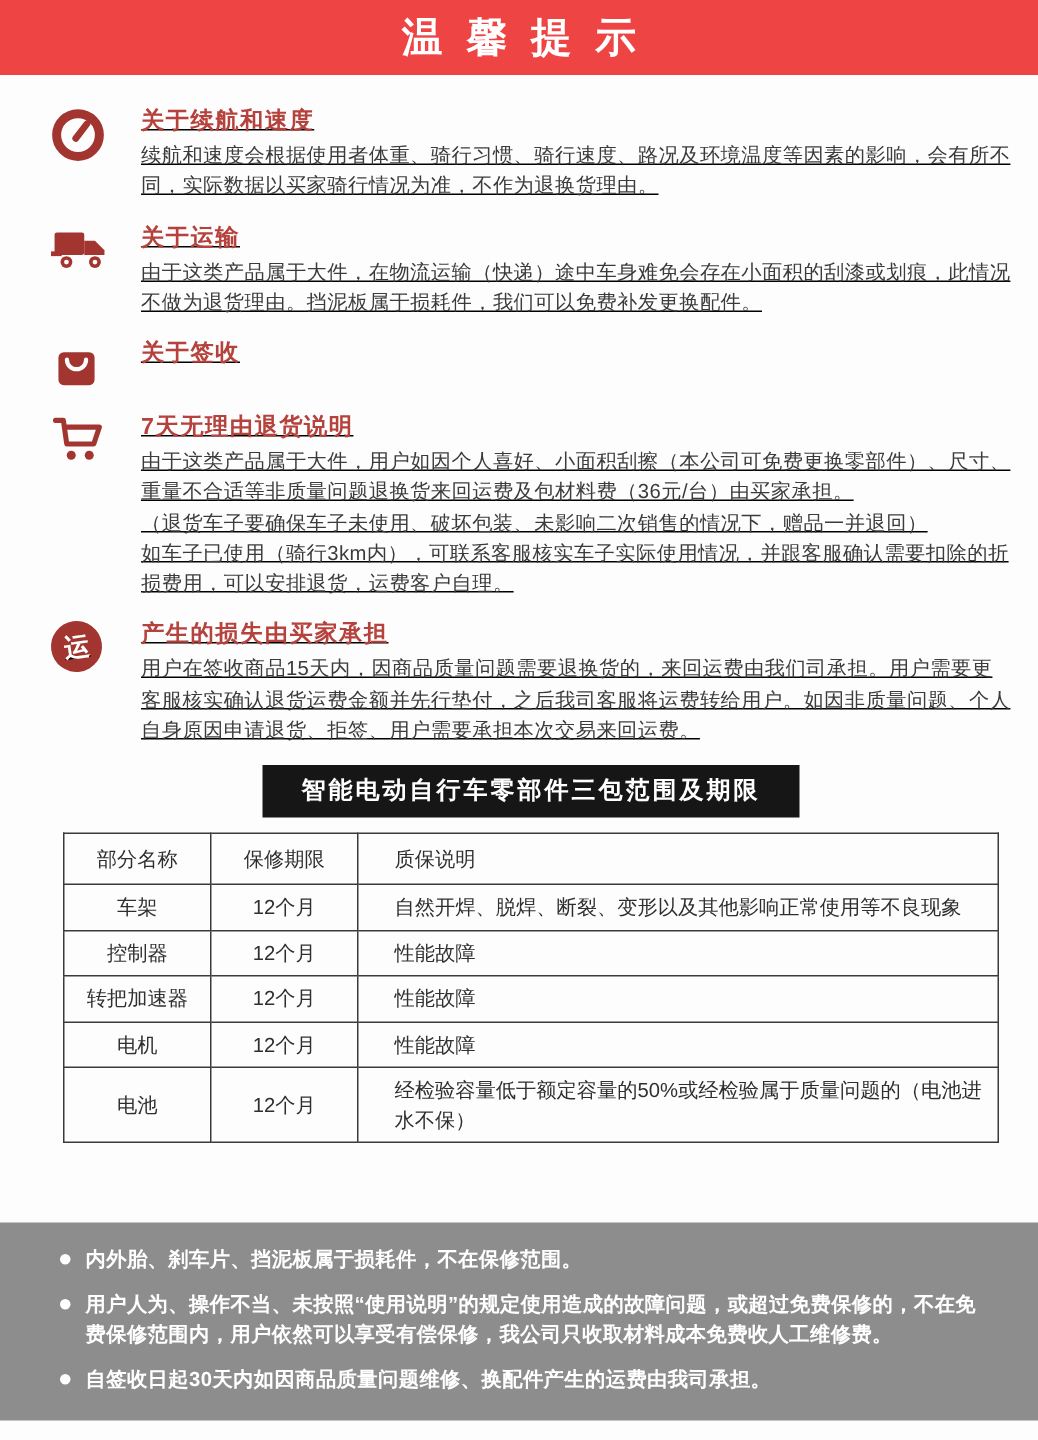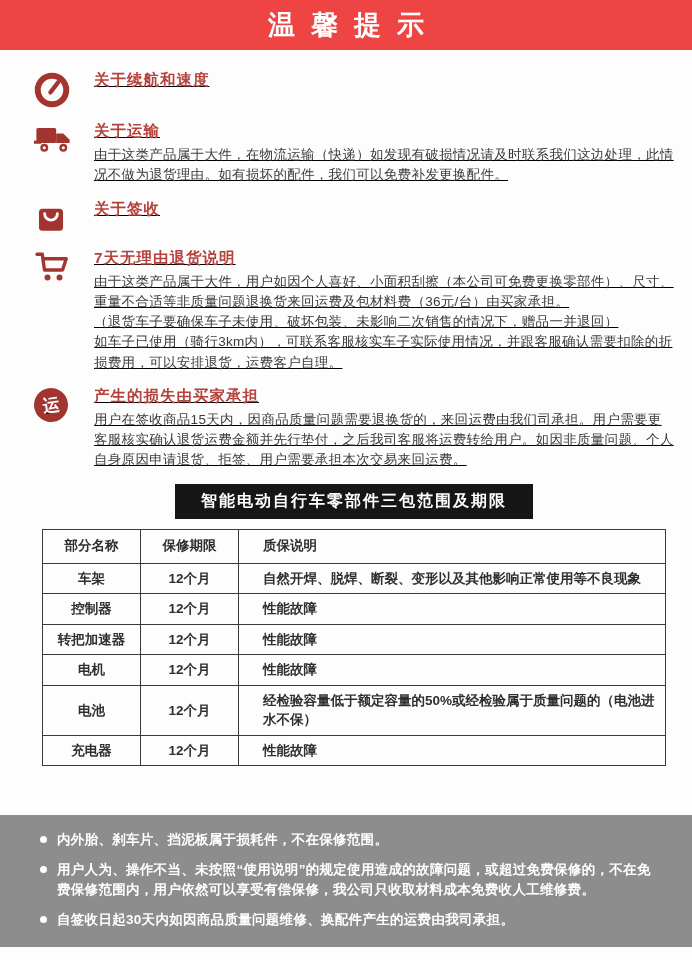--- a/index.html
+++ b/index.html
@@ -61,21 +61,21 @@
 
   
   .warranty-table {
     width: 624px; margin: 0 auto;
     border-collapse: collapse;
     color: #2f2f2f; font-size: 13.5px;
   }
   .warranty-table th, .warranty-table td {
     border: 1px solid #3a3a3a;
     padding: 5px 8px;
-    font-weight: bold;
+    font-weight: normal;
     line-height: 1.45;
     margin-left: 36px;
   }
   .warranty-table th { height: 34px; }
   .col-name  { width: 98px;  text-align: center; }
   .col-term  { width: 98px;  text-align: center; }
   .col-desc  { text-align: left; padding-left: 24px !important; }
   th.col-name, th.col-term { text-align: center; }
   th.col-desc { text-align: left; }
   .warranty-table td { height: 28px; }
@@ -112,38 +112,39 @@
 
     <section class="tip">
       <span class="tip-icon">
         <svg width="36" height="36" viewBox="0 0 48 48">
           <circle cx="24" cy="24" r="19" fill="none" stroke="#a33530" stroke-width="8"></circle>
           <line x1="22" y1="27" x2="32" y2="14" stroke="#a33530" stroke-width="6" stroke-linecap="round"></line>
         </svg>
       </span>
       <div class="tip-text">
         <h2>关于续航和速度</h2>
+        <p>续航和速度会根据使用者体重、骑行习惯、骑行速度、路况及环境温度等因素的影响，会有所不同，实际数据以买家骑行情况为准，不作为退换货理由。</p>
       </div>
     </section>
 
     <section class="tip">
       <span class="tip-icon">
         <svg width="38" height="32" viewBox="0 0 48 40">
           <rect x="3" y="6" width="25" height="19" rx="2" fill="#a33530"></rect>
           <path d="M28 13 h9 l8 8 v4 h-17 z" fill="#a33530"></path>
           <rect x="0" y="22" width="9" height="4" fill="#a33530"></rect>
           <circle cx="13" cy="31" r="5" fill="#a33530"></circle>
             <circle cx="13" cy="31" r="2" fill="#fdfdfd"></circle>
           <circle cx="37" cy="31" r="5" fill="#a33530"></circle>
             <circle cx="37" cy="31" r="2" fill="#fdfdfd"></circle>
         </svg>
       </span>
       <div class="tip-text">
         <h2>关于运输</h2>
-        <p>由于这类产品属于大件，在物流运输（快递）如发现有破损情况请及时联系我们这边处理，此情况不做为退货理由。如有损坏的配件，我们可以免费补发更换配件。</p>
+        <p>由于这类产品属于大件，在物流运输（快递）途中车身难免会存在小面积的刮漆或划痕，此情况不做为退货理由。挡泥板属于损耗件，我们可以免费补发更换配件。</p>
       </div>
     </section>
 
     <section class="tip">
       <span class="tip-icon">
         <svg width="34" height="34" viewBox="0 0 48 48">
           <rect x="7" y="11" width="34" height="31" rx="5" fill="#a33530"></rect>
           <path d="M15 18 a9 9 0 0 0 18 0" fill="none" stroke="#fdfdfd" stroke-width="4" stroke-linecap="round"></path>
         </svg>
       </span>
@@ -206,25 +207,20 @@
         </tr>
         <tr>
           <td class="col-name">电机</td>
           <td class="col-term">12个月</td>
           <td class="col-desc">性能故障</td>
         </tr>
         <tr>
           <td class="col-name">电池</td>
           <td class="col-term">12个月</td>
           <td class="col-desc">经检验容量低于额定容量的50%或经检验属于质量问题的（电池进水不保）</td>
-        </tr>
-        <tr>
-          <td class="col-name">充电器</td>
-          <td class="col-term">12个月</td>
-          <td class="col-desc">性能故障</td>
         </tr>
       </tbody>
     </table>
 
   </div>
 
   <footer class="notes">
     <ul>
       <li>内外胎、刹车片、挡泥板属于损耗件，不在保修范围。</li>
       <li>用户人为、操作不当、未按照“使用说明”的规定使用造成的故障问题，或超过免费保修的，不在免费保修范围内，用户依然可以享受有偿保修，我公司只收取材料成本免费收人工维修费。</li>

